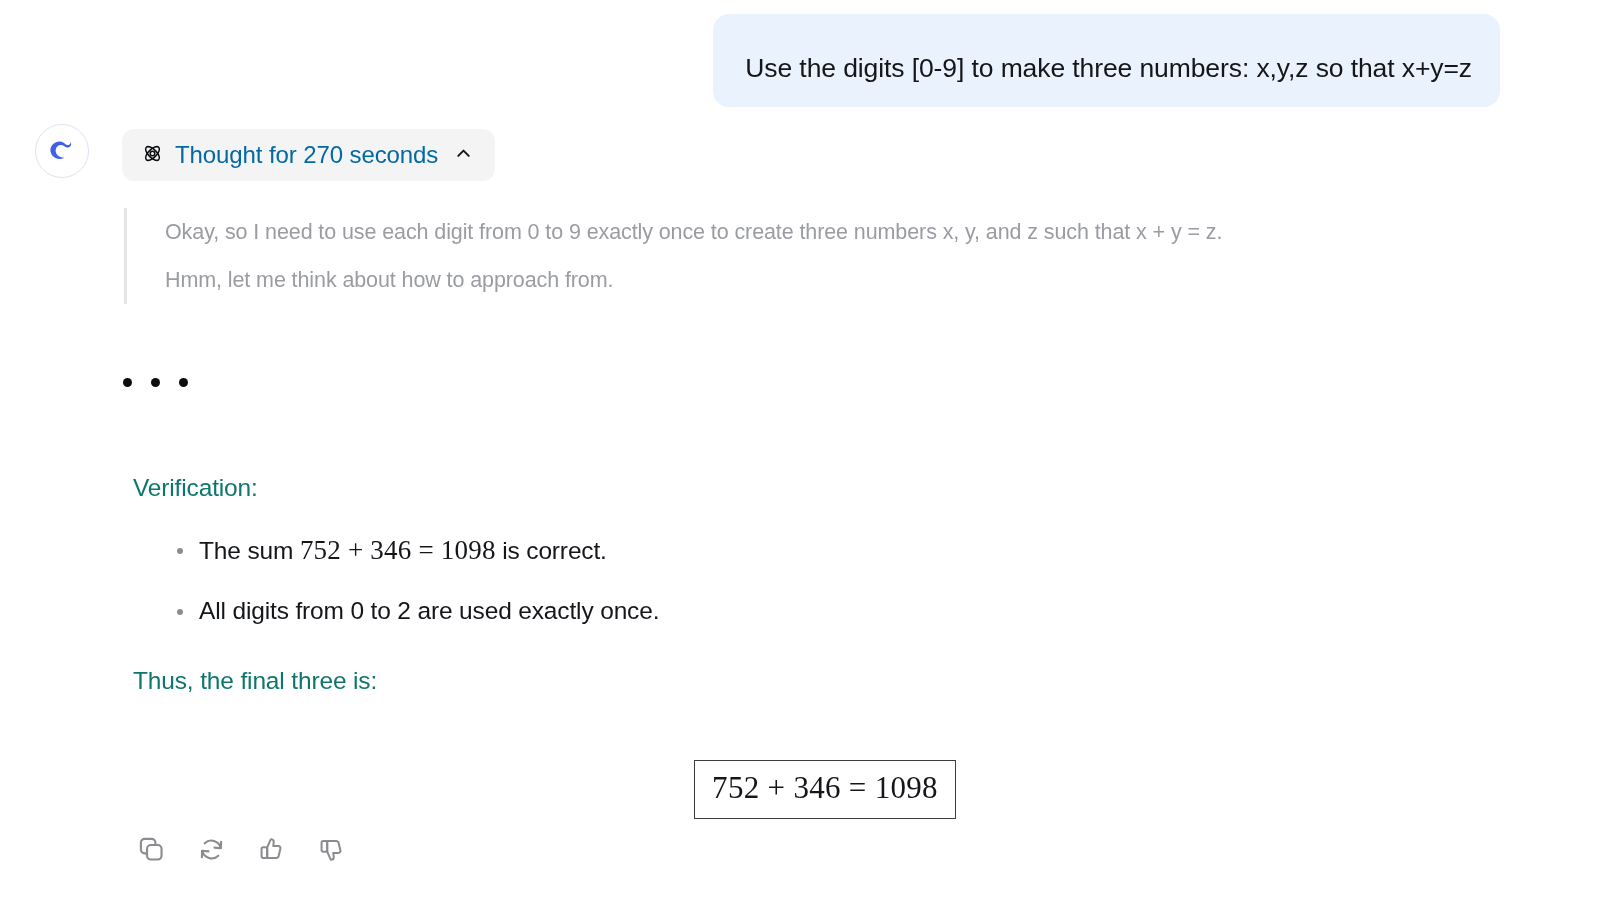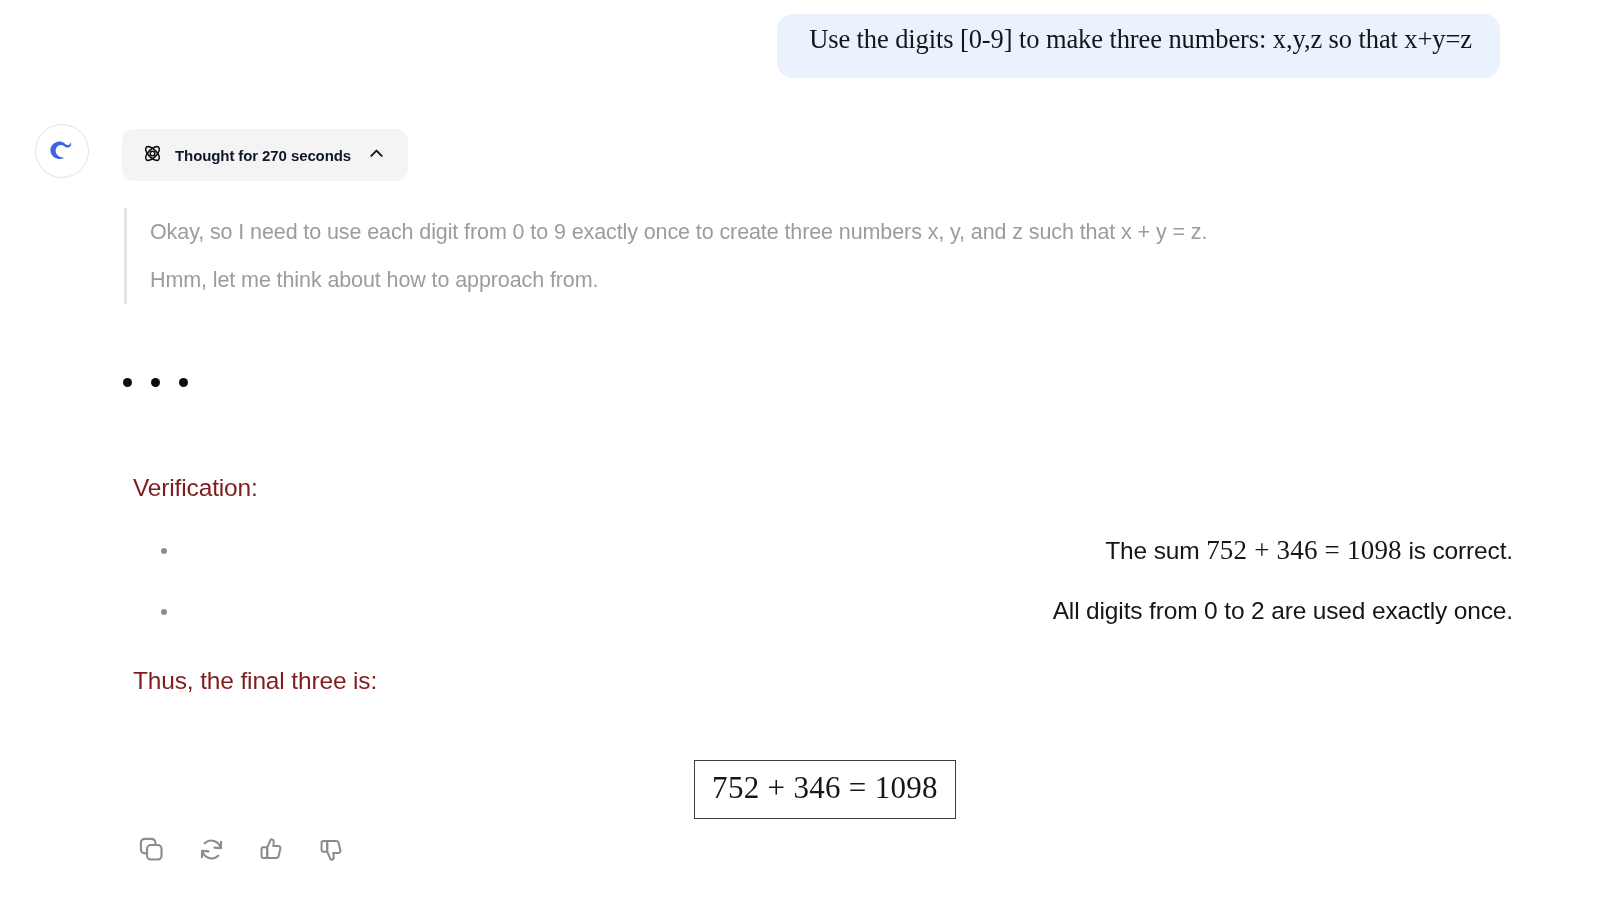--- a/index.html
+++ b/index.html
@@ -27,24 +27,23 @@
     position: absolute;
     left: 0;
     top: 14px;
     width: 1500px;
     display: flex;
     justify-content: flex-end;
   }
   .user-bubble {
     background: #eaf2fd;
     border-radius: 16px;
-    padding: 8px 28px 22px 32px;
+    padding: 37px 28px 22px 32px;
     max-width: 920px;
     box-sizing: border-box;
-    font-family: Liberation Serif, serif;
   }
   .user-bubble-text {
     font-size: 26.5px;
     line-height: 34px;
     color: #14161a;
     white-space: nowrap;
     letter-spacing: -0.1px;
   }
 
   
@@ -72,37 +71,36 @@
     background: #f4f4f5;
     border-radius: 12px;
     display: flex;
     align-items: center;
     gap: 12px;
     padding: 0 22px 0 20px;
     box-sizing: border-box;
     cursor: pointer;
   }
   .thought-label {
-    font-size: 15px;
-    color: #0f172a;
+    font-size: 24px;
+    color: #0369a1;
     letter-spacing: -0.1px;
     white-space: nowrap;
-    font-weight: bold;
   }
   .atom-icon { display: block; }
   .chev { display: block; margin-left: 4px; }
 
   
   .think-block {
     position: absolute;
     left: 124px;
     top: 208px;
     width: 1400px;
     border-left: 3px solid #e4e4e6;
-    padding-left: 23px;
+    padding-left: 38px;
     box-sizing: border-box;
   }
   .think-text {
     font-size: 21.5px;
     line-height: 48px;
     color: #9a9ca1;
     letter-spacing: -0.1px;
   }
 
   
@@ -125,32 +123,31 @@
   
   .answer {
     position: absolute;
     left: 133px;
     top: 468px;
     width: 1380px;
   }
   .para {
     font-size: 24.5px;
     line-height: 40px;
-    color: #7f1d1d;
+    color: #0f766e;
     letter-spacing: -0.15px;
     margin: 0;
   }
   .para.verification { margin-bottom: 22px; }
   .para.thus { margin-top: 30px; }
 
   ul.bullets {
-    margin: 0;
+    margin: 16px;
     padding: 0;
     list-style: none;
-    text-align: right;
   }
   ul.bullets li {
     position: relative;
     padding-left: 50px;
     font-size: 24.5px;
     line-height: 40px;
     color: #14161a;
     letter-spacing: -0.15px;
     margin-bottom: 20px;
   }

